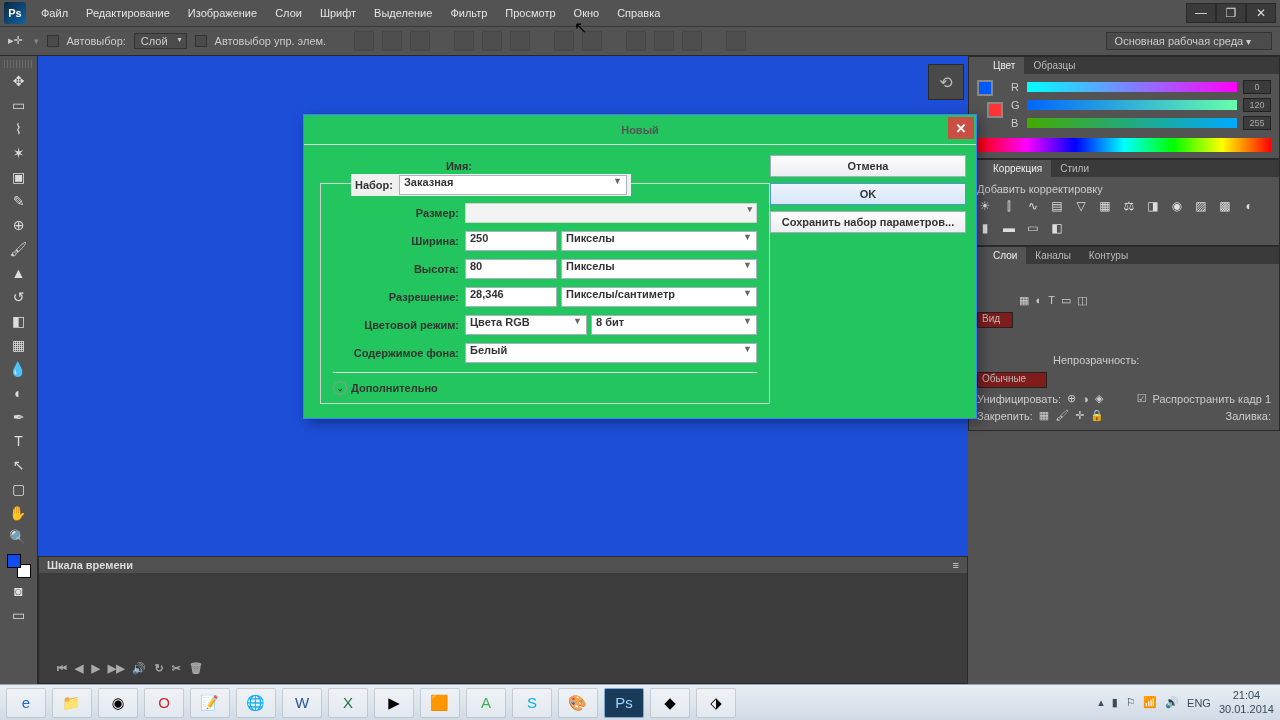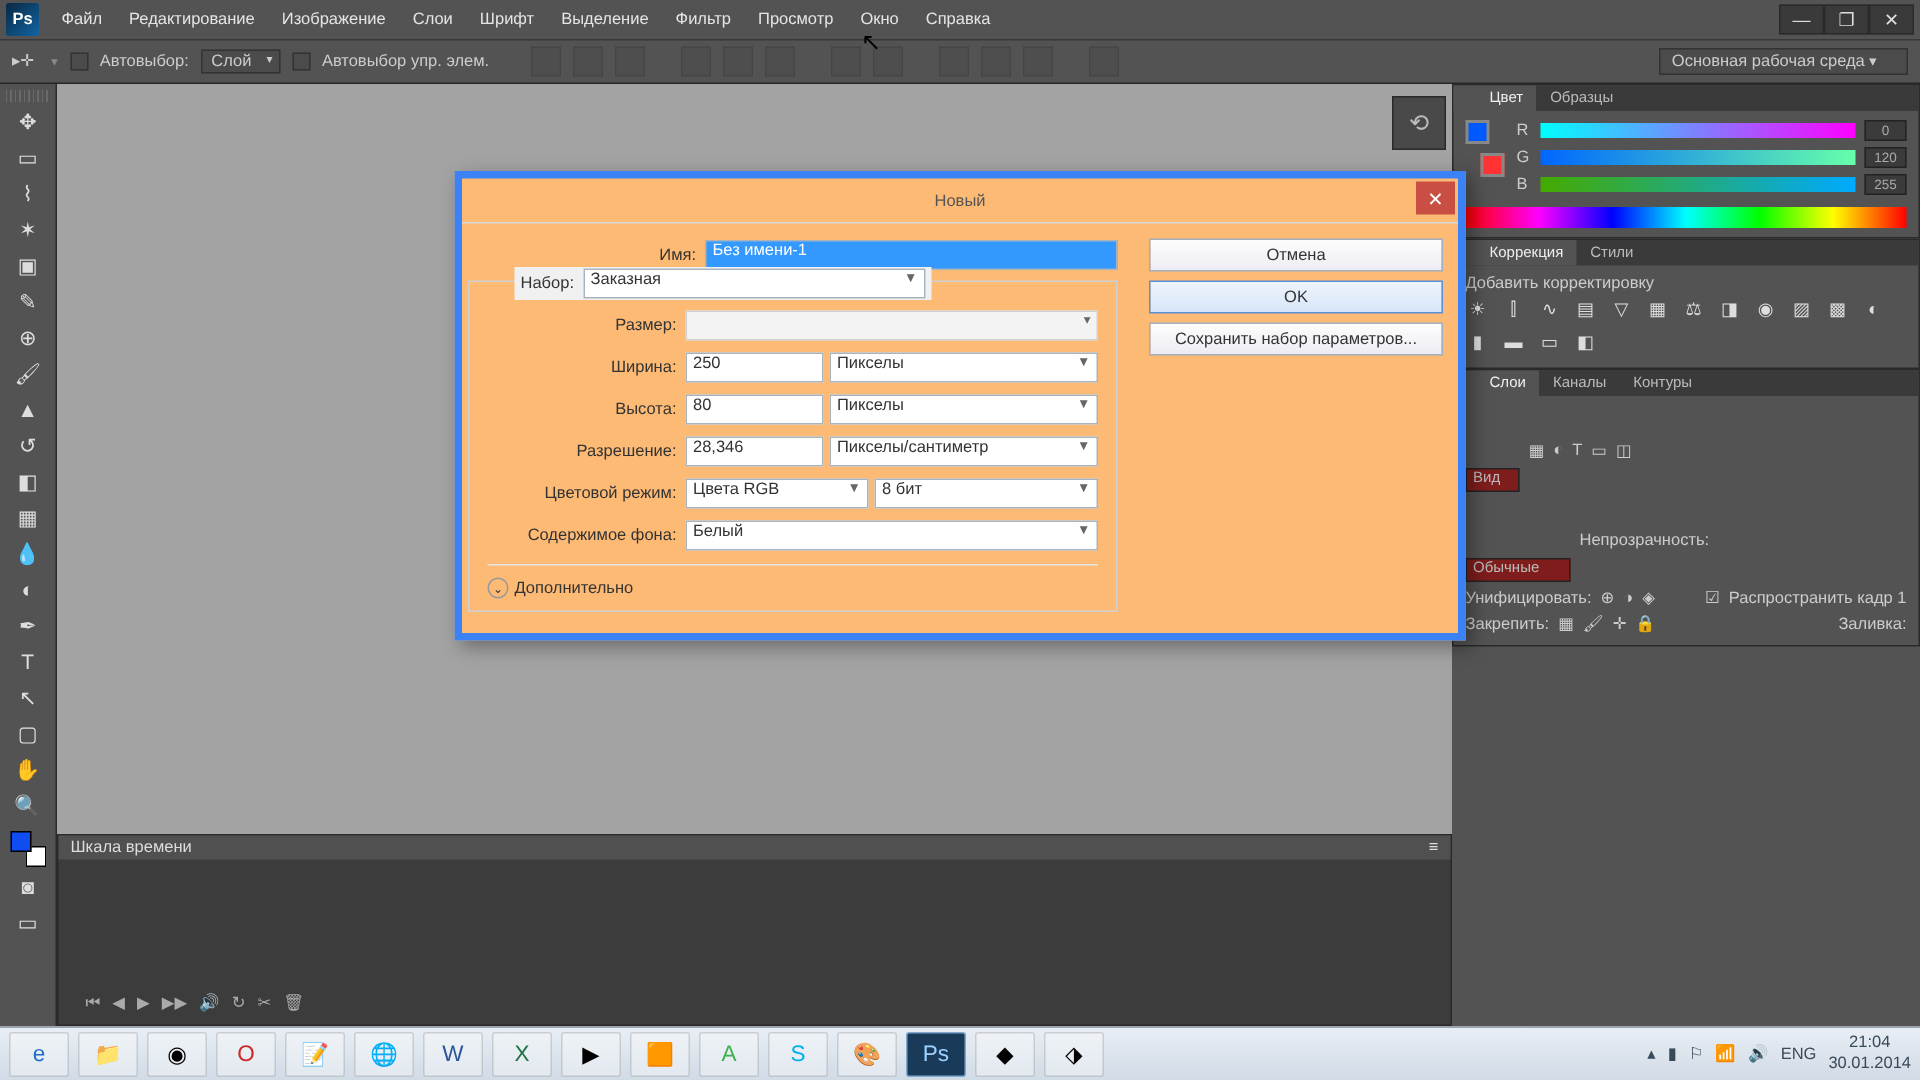--- a/index.html
+++ b/index.html
@@ -22,21 +22,21 @@
 
 
 .workspace { position: absolute; left: 0; right: 0; top: 56px; bottom: 36px; display: flex; }
 .toolbox { width: 38px; background: #535353; border-right: 1px solid #2a2a2a; padding-top: 4px; display: flex; flex-direction: column; gap: 2px; align-items: center; }
 .toolbox .handle { height: 8px; width: 30px; background: repeating-linear-gradient(90deg,#6a6a6a,#6a6a6a 1px,#535353 1px,#535353 3px); }
 .toolbox .tool { width: 24px; height: 22px; display: flex; align-items: center; justify-content: center; color: #ddd; font-size: 14px; }
 .toolbox .fgbg { width: 24px; height: 24px; position: relative; margin-top: 4px; }
 .toolbox .fgbg .fg { position: absolute; width: 14px; height: 14px; background: #0f4df0; border: 1px solid #000; top: 0; left: 0; }
 .toolbox .fgbg .bg { position: absolute; width: 14px; height: 14px; background: #fff; border: 1px solid #000; bottom: 0; right: 0; }
 
-.canvas-area { flex: 1; background: #a3a3a3; position: relative; }
+.canvas-area { flex: 1; background: #1d4ed8; position: relative; font-weight: bold; }
 .canvas-dock { position: absolute; left: 0; right: 0; top: 500px; bottom: 0; background: #3c3c3c; border: 1px solid #2a2a2a; color: #ddd; }
 .canvas-dock .title { background: #505050; padding: 2px 8px; font-size: 10px; display: flex; }
 .timeline-ctrl { position: absolute; bottom: 8px; left: 18px; right: 18px; display: flex; align-items: center; gap: 8px; }
 .timeline-ctrl .btn { color: #aaa; font-size: 11px; }
 
 .right-panels { width: 312px; background: #535353; position: relative; }
 .minipanel { position: absolute; left: -40px; top: 8px; width: 36px; height: 36px; background: #494949; border: 1px solid #2a2a2a; display: flex; align-items: center; justify-content: center; color: #bbb; font-size: 16px; }
 .panel { background: #535353; border: 1px solid #2a2a2a; margin-bottom: 0; }
 .panel .tabs { display: flex; background: #3a3a3a; }
 .panel .tab { padding: 3px 9px; font-size: 10px; color: #bbb; }
@@ -49,24 +49,24 @@
 .spectrum { height: 14px; background: linear-gradient(90deg,red,magenta,blue,cyan,lime,yellow,red); margin-top: 4px; }
 .swatch-pair { width: 26px; height: 38px; position: relative; }
 .swatch-pair .fg2 { position: absolute; width: 16px; height: 16px; background: #0058ff; border: 2px solid #888; top: 0; left: 0; }
 .swatch-pair .bg2 { position: absolute; width: 16px; height: 16px; background: #ff3333; border: 2px solid #888; bottom: 0; right: 0; }
 .adj-icons { display: flex; flex-wrap: wrap; gap: 8px; padding: 4px 0; }
 .adj-icons span { width: 16px; height: 14px; color: #ddd; font-size: 12px; display: flex; align-items: center; justify-content: center; }
 .layer-row { display: flex; align-items: center; gap: 6px; padding: 2px 0; font-size: 10px; }
 .mini-sel { background: #7f1d1d; border: 1px solid #222; padding: 0 12px 0 4px; color: #bbb; font-size: 10px; height: 16px; margin-top: 40px; }
 
 
-.dialog-overlay { position: absolute; top: 114px; left: 303px; width: 674px; border: 5px solid #3b82f6; box-shadow: 4px 4px 12px rgba(0,0,0,.35); background: #fdba74; z-index: 50; }
+.dialog-overlay { position: absolute; top: 114px; left: 303px; width: 674px; border: 1px solid #3b82f6; box-shadow: 4px 4px 12px rgba(0,0,0,.35); background: #22c55e; z-index: 50; font-weight: bold; }
 .dialog-title { height: 30px; display: flex; align-items: center; justify-content: center; font-size: 12px; color: #555; position: relative; border-bottom: 1px solid #d8d8d8; }
 .dialog-close { position: absolute; right: 2px; top: 2px; width: 26px; height: 22px; background: #c94f44; color: #fff; display: flex; align-items: center; justify-content: center; font-size: 13px; }
-.dialog-body { display: flex; padding: 10px 10px 14px 4px; gap: 21px; }
+.dialog-body { display: flex; padding: 10px 10px 14px 16px; gap: 0; }
 .dialog-left { flex: 1; }
 .dialog-right { width: 196px; display: flex; flex-direction: column; gap: 6px; }
 .form-row { display: flex; align-items: center; margin-bottom: 6px; height: 22px; }
 .form-row label { color: #333; font-size: 11px; text-align: right; padding-right: 6px; white-space: nowrap; }
 .text-input { height: 20px; border: 1px solid #a8b3bd; background: #fff; padding: 0 4px; font-size: 11px; color: #333; }
 .text-input.sel { background: #3399ff; color: #fff; }
 .select { height: 20px; border: 1px solid #a8b3bd; background: #fff; padding: 0 4px; font-size: 11px; color: #333; display: flex; align-items: flex-start; justify-content: space-between; }
 .select .arrow { color: #666; font-size: 9px; }
 .select.dis { background: #f3f3f3; color: #aaa; border-color: #d0d0d0; }
 .fieldset { border: 1px solid #d0d0d0; padding: 10px 12px 8px; position: relative; margin-top: 2px; }
@@ -293,21 +293,20 @@
 
 <div class="dialog-overlay">
   <div class="dialog-title">
     <span>Новый</span>
     <div class="dialog-close">✕</div>
   </div>
   <div class="dialog-body">
     <div class="dialog-left">
       <div class="form-row">
         <label style="width:158px">Имя:</label>
-        <div class="text-input sel" style="flex:1">Без имени-1</div>
       </div>
       <div class="fieldset">
         <div class="form-row" style="margin-top:-20px;background:#f0f0f0;padding:0 4px;width:max-content;position:relative;left:18px">
           <label style="width:auto">Набор:</label>
           <div class="select" style="width:228px">
               <span>Заказная</span>
               <span class="arrow">▼</span>
             </div>
         </div>
         <div class="form-row">

